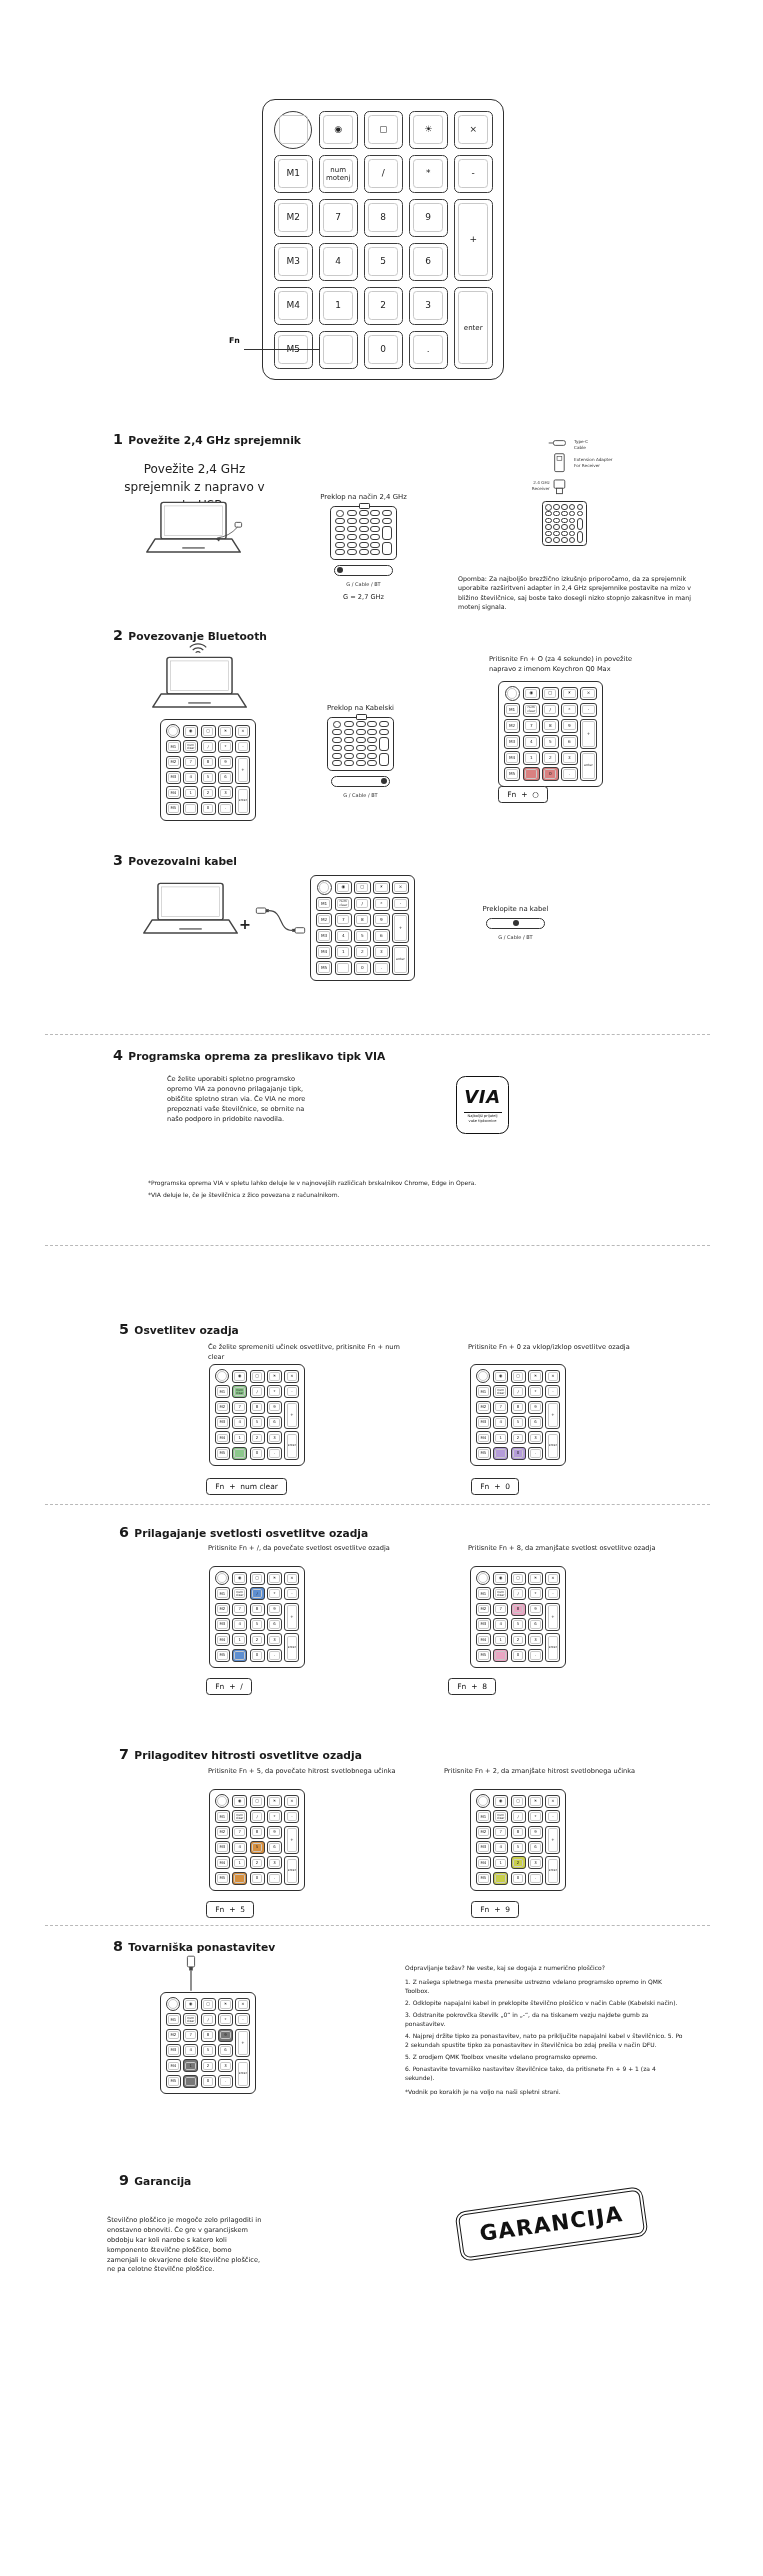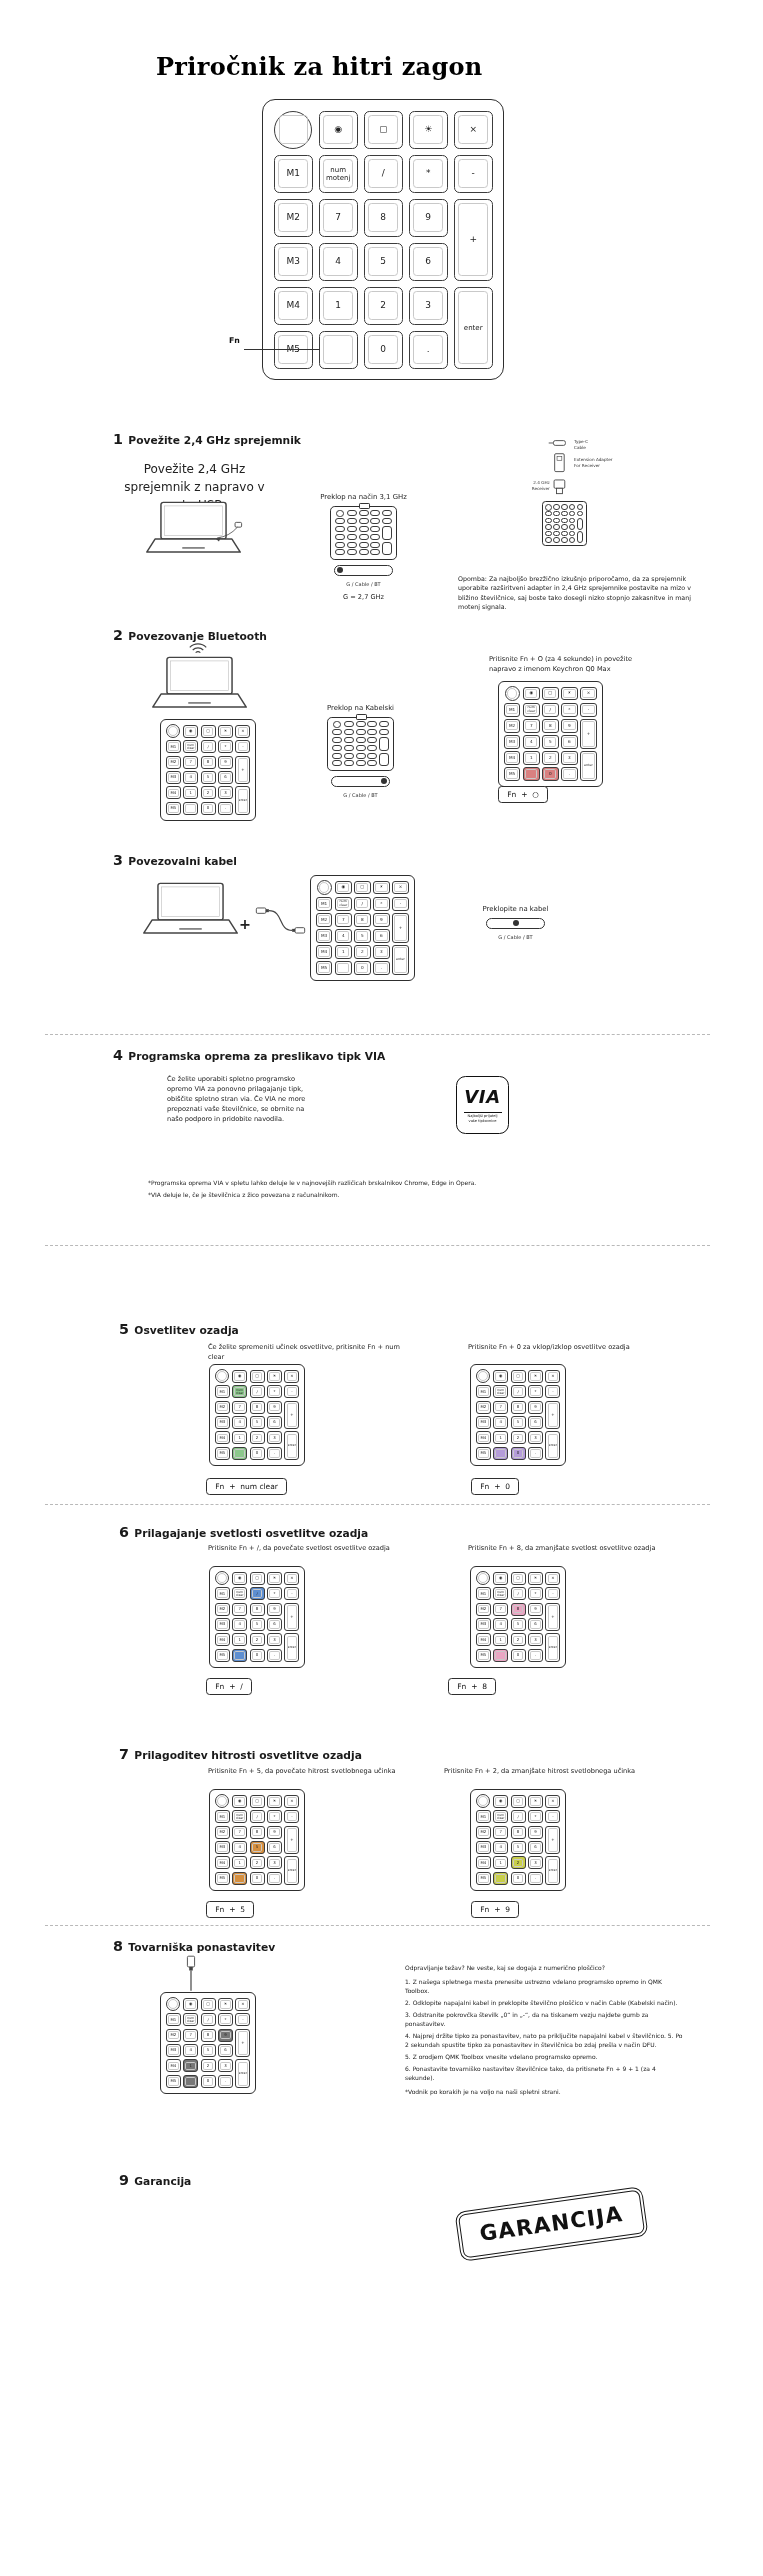--- a/index.html
+++ b/index.html
@@ -64,21 +64,20 @@
   .stamp{position:absolute;transform:rotate(-8deg);border:1.8px solid #151515;border-radius:7.2px;
          outline:1.2px solid #151515;outline-offset:2.4px;background:#fff;padding:8.3px 18px;}
   .stamp span{font-size:21.5px;font-weight:bold;letter-spacing:1.2px;color:#111;}
   svg{display:block;}
 </style>
 </head>
 <body>
 
 <div id="page">
 
-  <div class="page-title" style="left:156px;top:52px">Priročnik za hitri zagon</div>
 
   <div class="kb kb--lg" style="left:262px;top:99px">
       <div class="kb-key kb-knob" style="grid-area: 1 / 1;"></div>
       <div class="kb-key" style="grid-area: 1 / 2;">◉</div>
       <div class="kb-key" style="grid-area: 1 / 3;">▢</div>
       <div class="kb-key" style="grid-area: 1 / 4;">☀</div>
       <div class="kb-key" style="grid-area: 1 / 5;">×</div>
       <div class="kb-key" style="grid-area: 2 / 1;">M1</div>
       <div class="kb-key kb-smtext" style="grid-area: 2 / 2;">num
 motenj</div>
@@ -126,21 +125,21 @@
   </div>
   <div class="abs" style="left:210px;top:520px">
     <svg width="37" height="25" viewBox="0 0 62 42">
       <rect x="42" y="4" width="11" height="8" rx="2" fill="#fff" stroke="#444" stroke-width="1.5"></rect>
       <path d="M46 12 q-14 16 -34 18" fill="none" stroke="#444" stroke-width="1.3"></path>
       <path d="M10 32 l8 -3 -3 7 z" fill="#444"></path>
     </svg>
   </div>
 
   <div class="switch-col" style="left:301px;top:493px;width:125px">
-    <div class="switch-title">Preklop na način 3,1 GHz</div>
+    <div class="switch-title">Preklop na način 2,4 GHz</div>
     <div class="tv-wrap">
       <div class="tv-notch"></div>
       <div class="kb kb--tv kb-flow">
           <div class="kb-key kb-knob" style="grid-area: 1 / 1;"></div>
           <div class="kb-key" style="grid-area: 1 / 2;"></div>
           <div class="kb-key" style="grid-area: 1 / 3;"></div>
           <div class="kb-key" style="grid-area: 1 / 4;"></div>
           <div class="kb-key" style="grid-area: 1 / 5;"></div>
           <div class="kb-key" style="grid-area: 2 / 1;"></div>
           <div class="kb-key kb-smtext" style="grid-area: 2 / 2;"></div>
@@ -700,18 +699,19 @@
         <div>5. Z orodjem QMK Toolbox vnesite vdelano programsko opremo.</div>
         <div>6. Ponastavite tovarniško nastavitev številčnice tako, da pritisnete Fn + 9 + 1 (za 4 sekunde).</div>
       </div>
     <div class="steps-foot">*Vodnik po korakih je na voljo na naši spletni strani.</div>
   </div>
 
   <div class="sec-head" style="left:119px;top:2172px">
     <span class="sec-num">9</span>
     <span class="sec-title">Garancija</span>
   </div>
+  <div class="txt" style="left:107px;top:2216px;width:155px">Številčno ploščico je mogoče zelo prilagoditi in enostavno obnoviti. Če gre v garancijskem obdobju kar koli narobe s katero koli komponento številčne ploščice, bomo zamenjali le okvarjene dele številčne ploščice, ne pa celotne številčne ploščice.</div>
   <div class="stamp" style="left:460px;top:2202px">
     <span>GARANCIJA</span>
   </div>
 
 </div>
 
 
 </body></html>

